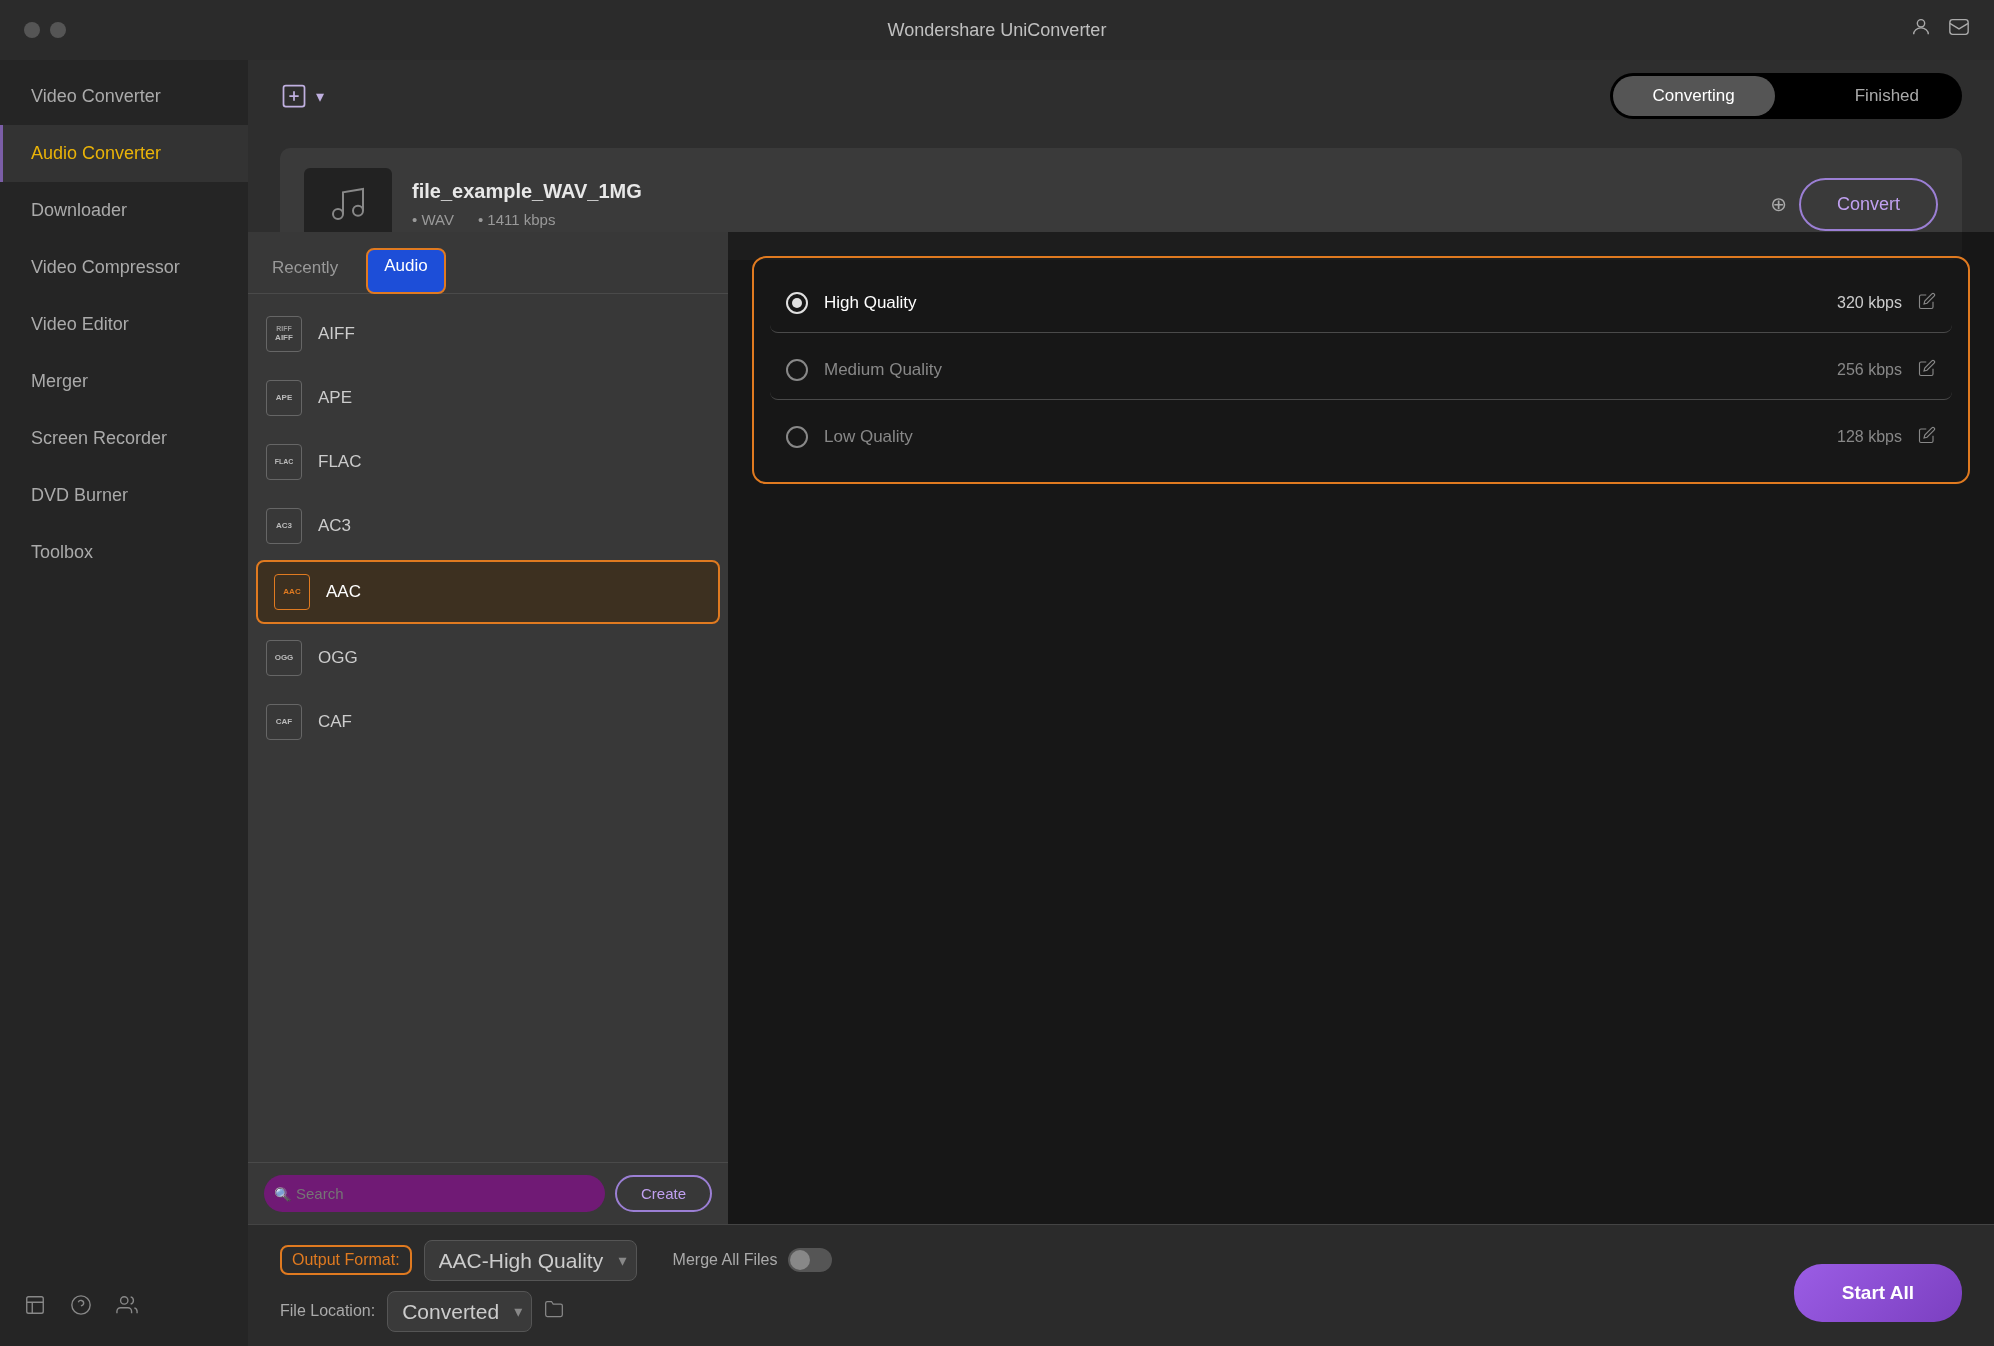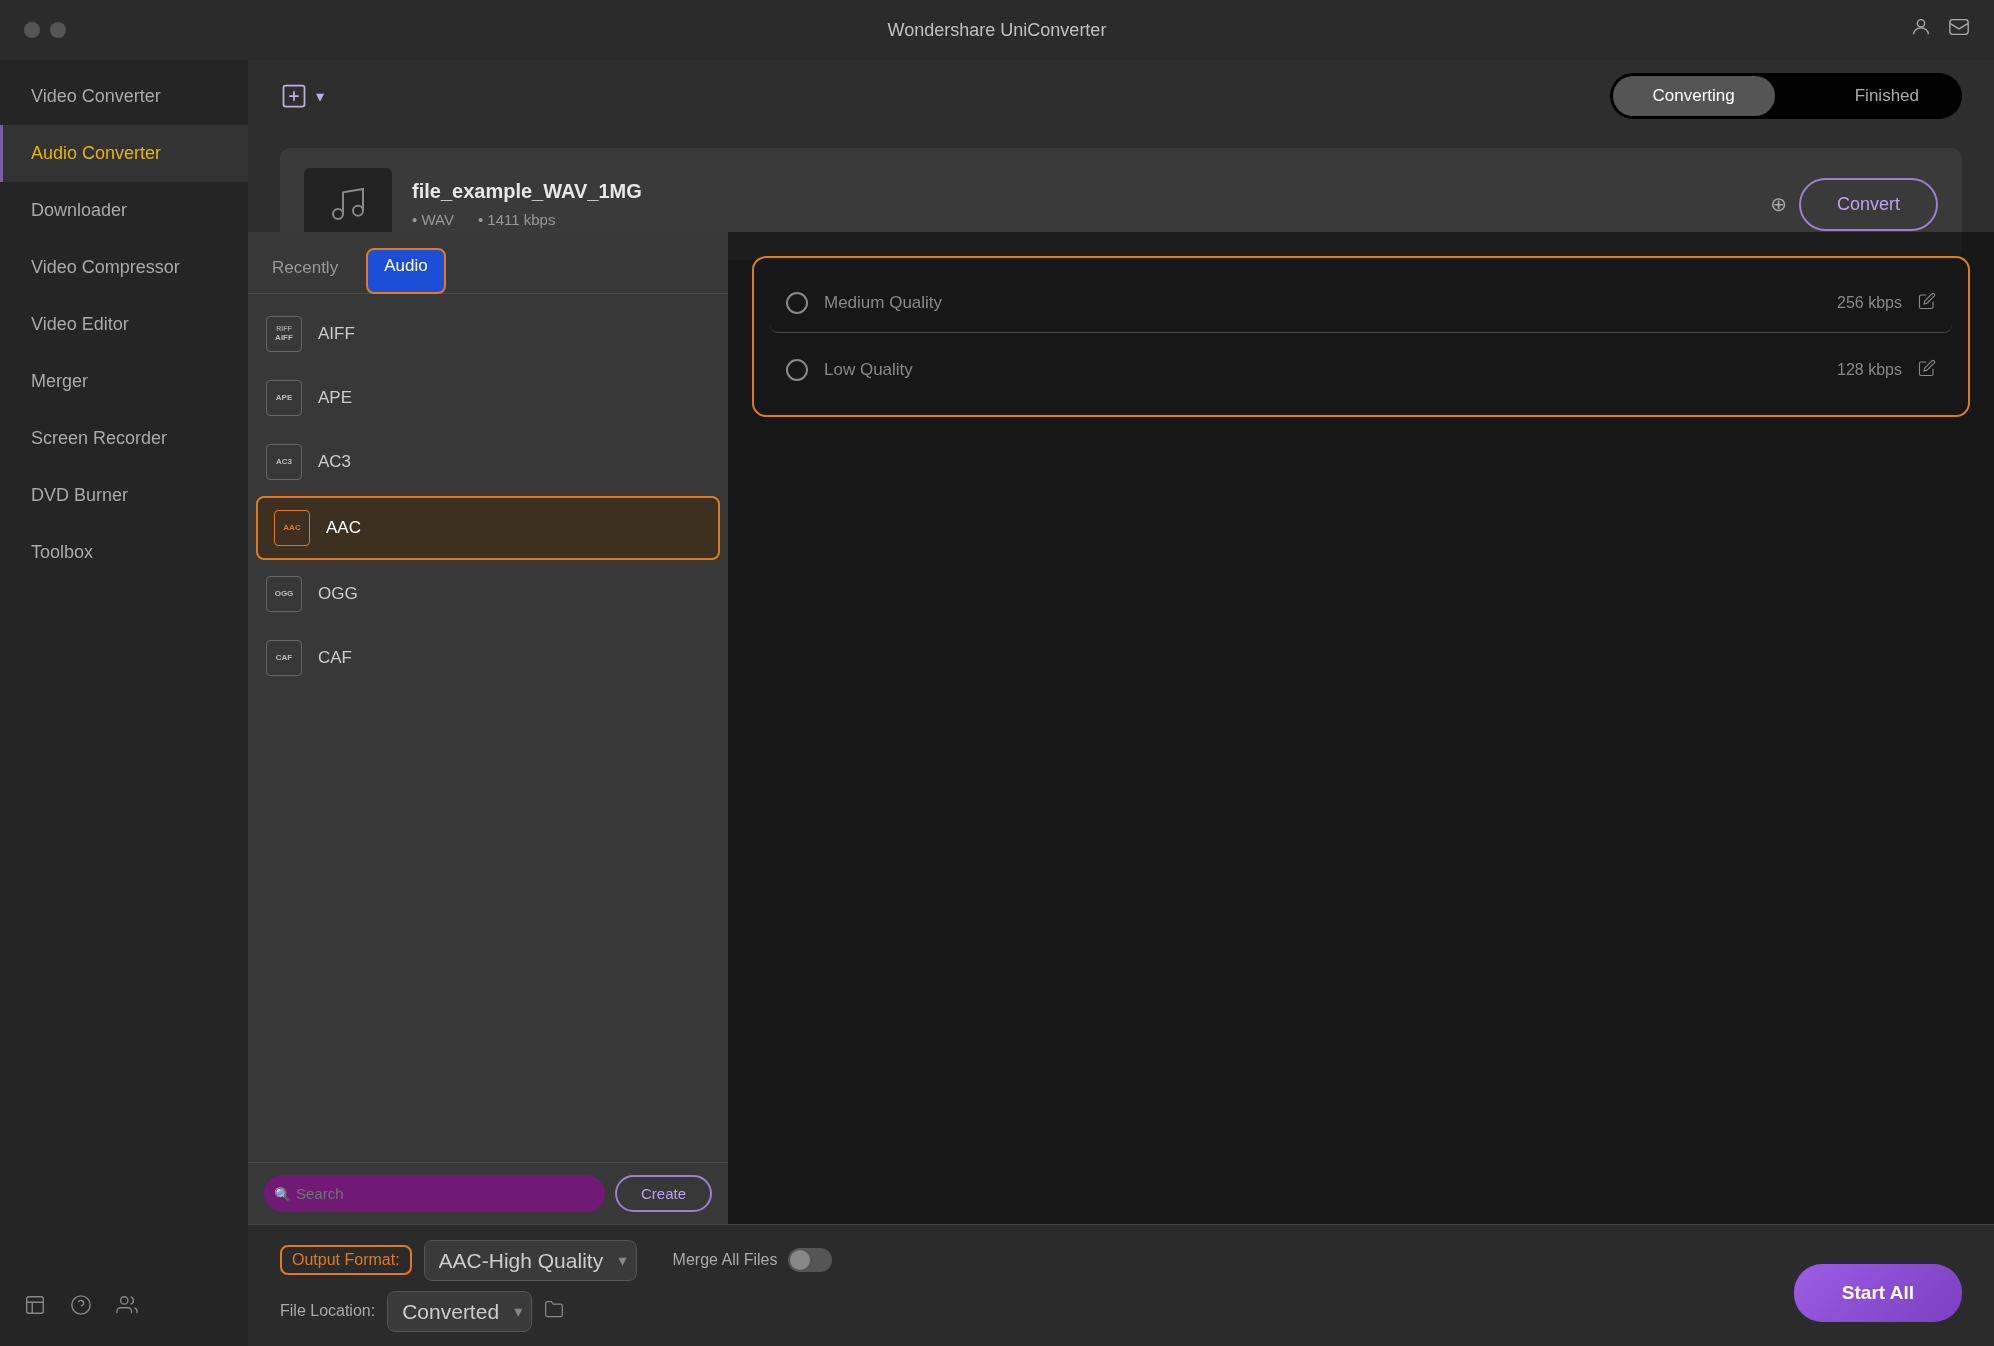--- a/index.html
+++ b/index.html
@@ -591,20 +591,26 @@
               <span>AIFF</span>
             </div>
             <div class="format-item">
               <div class="format-icon">
                 <span style="font-size:8px;color:#bbb;">APE</span>
               </div>
               <span>APE</span>
             </div>
             <div class="format-item">
               <div class="format-icon">
+                <span style="font-size:7px;color:#bbb;">FLAC</span>
+              </div>
+              <span>FLAC</span>
+            </div>
+            <div class="format-item">
+              <div class="format-icon">
                 <span style="font-size:8px;color:#bbb;">AC3</span>
               </div>
               <span>AC3</span>
             </div>
             <div class="format-item selected">
               <div class="format-icon" style="border-color:#e07a20;">
                 <span style="font-size:8px;color:#e07a20;">AAC</span>
               </div>
               <span style="color:#fff;">AAC</span>
             </div>
@@ -627,20 +633,31 @@
               <span style="position:absolute;left:10px;top:50%;transform:translateY(-50%);color:#888;font-size:13px;">🔍</span>
               <input type="text" style="width: 100%; background: #701a75; border: none; border-radius: 20px; padding: 10px 16px 10px 32px; color: rgb(204, 204, 204); font-size: 15px; outline: none;" placeholder="Search">
             </div>
             <button style="background:transparent;border:2px solid #9b7fd4;border-radius:20px;padding:8px 24px;color:#c0a0f0;font-size:15px;cursor:pointer;">Create</button>
           </div>
         </div>
 
         <div class="quality-panel">
           <div class="quality-box">
 
+            <div class="quality-item selected">
+              <div class="quality-radio selected"></div>
+              <span class="quality-label active">High Quality</span>
+              <span class="quality-kbps">320 kbps</span>
+              <span class="quality-edit">
+                <svg width="18" height="18" viewBox="0 0 24 24" fill="none" stroke="currentColor" stroke-width="1.5">
+                  <path d="M11 4H4a2 2 0 00-2 2v14a2 2 0 002 2h14a2 2 0 002-2v-7"></path>
+                  <path d="M18.5 2.5a2.121 2.121 0 013 3L12 15l-4 1 1-4 9.5-9.5z"></path>
+                </svg>
+              </span>
+            </div>
 
             <div class="quality-item">
               <div class="quality-radio"></div>
               <span class="quality-label muted">Medium Quality</span>
               <span class="quality-kbps" style="color:#888;">256 kbps</span>
               <span class="quality-edit">
                 <svg width="18" height="18" viewBox="0 0 24 24" fill="none" stroke="currentColor" stroke-width="1.5">
                   <path d="M11 4H4a2 2 0 00-2 2v14a2 2 0 002 2h14a2 2 0 002-2v-7"></path>
                   <path d="M18.5 2.5a2.121 2.121 0 013 3L12 15l-4 1 1-4 9.5-9.5z"></path>
                 </svg>

